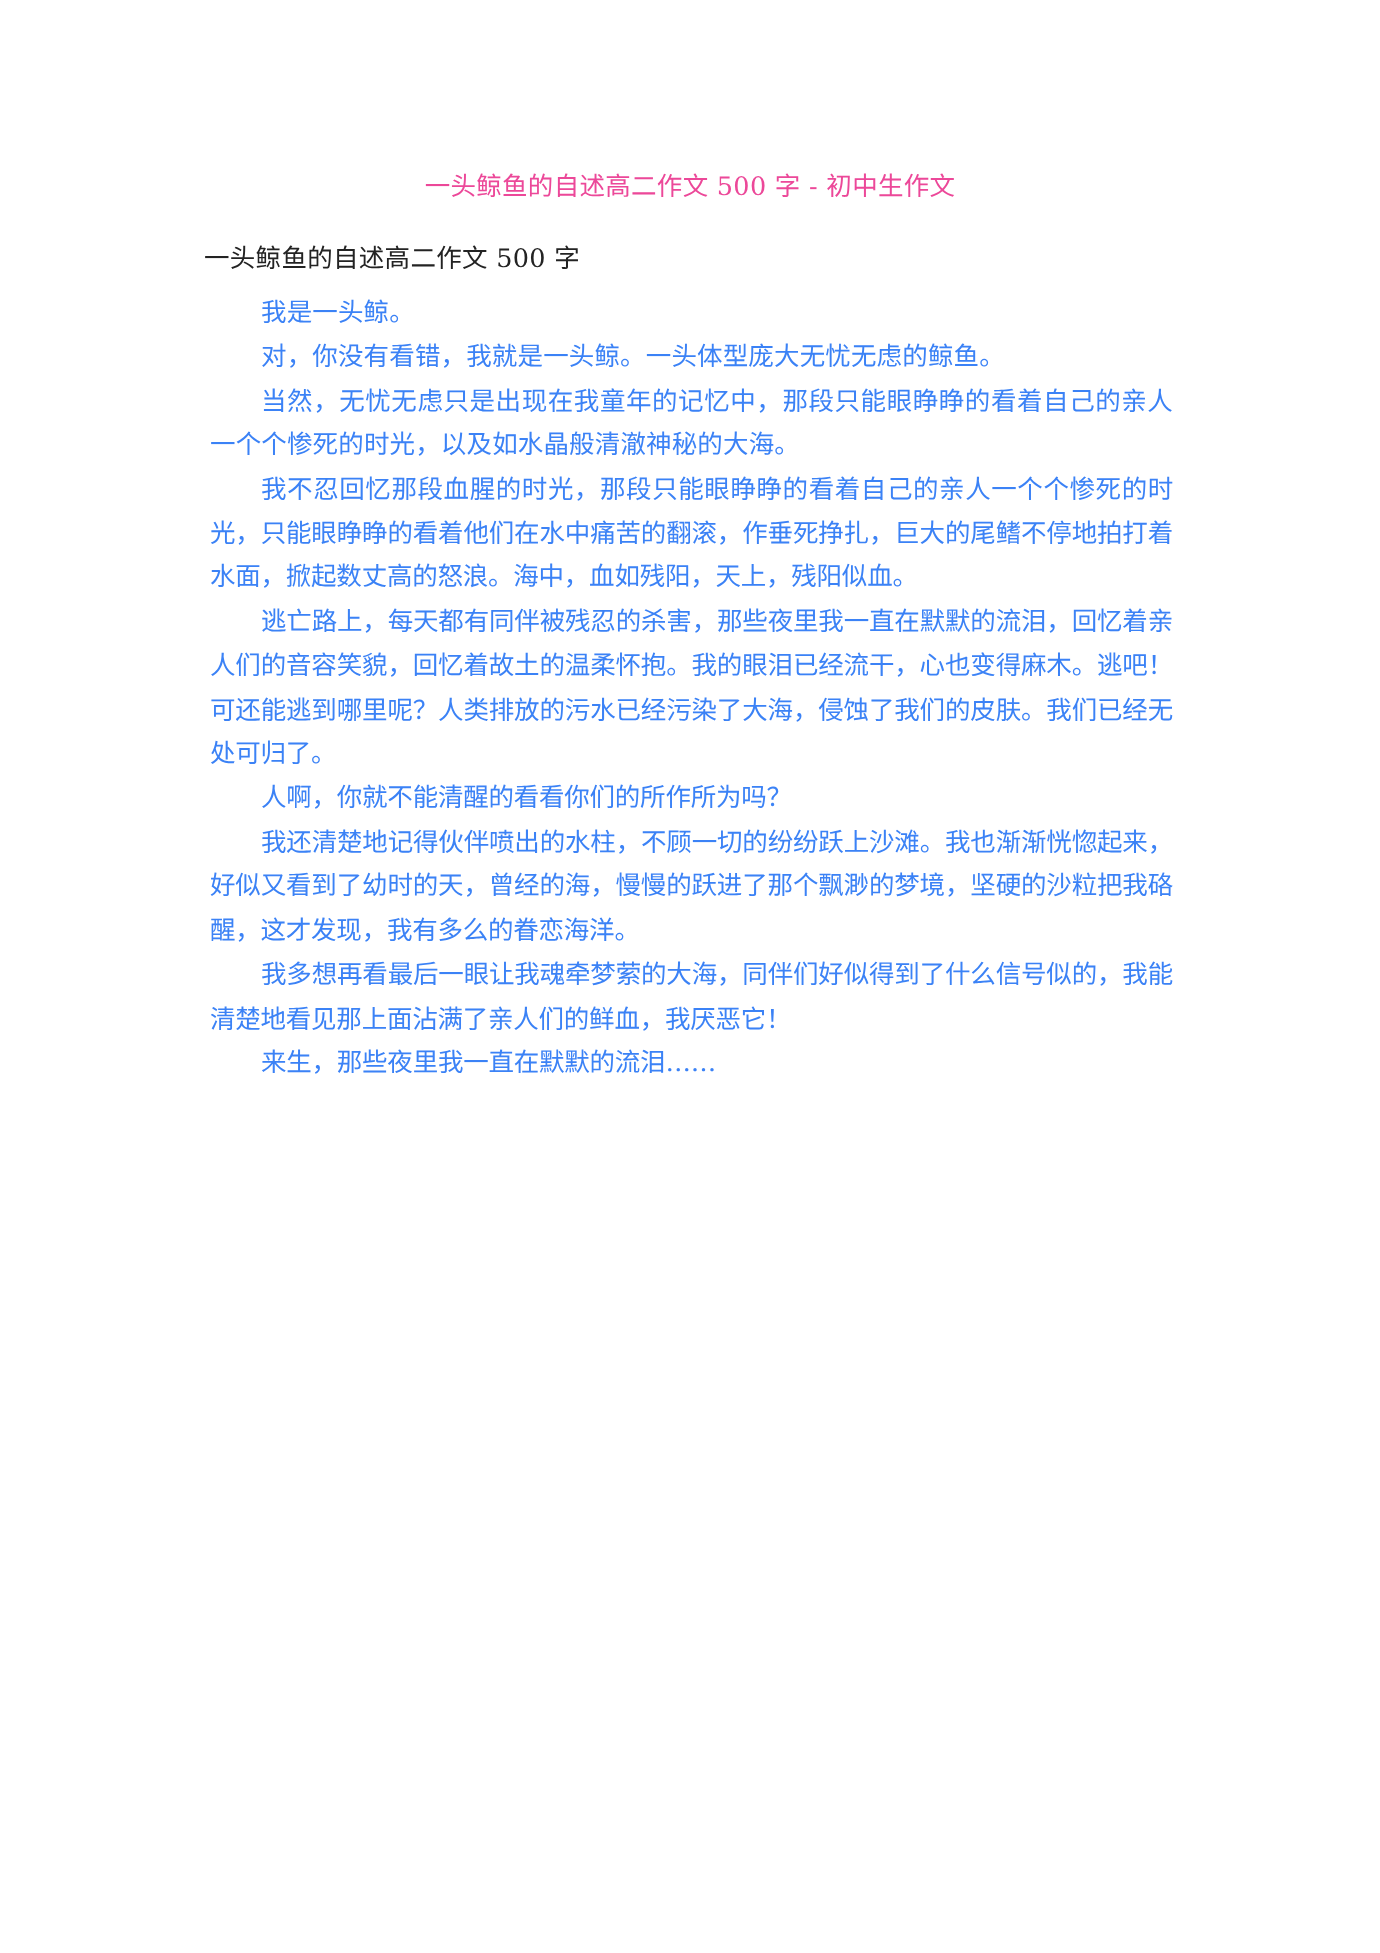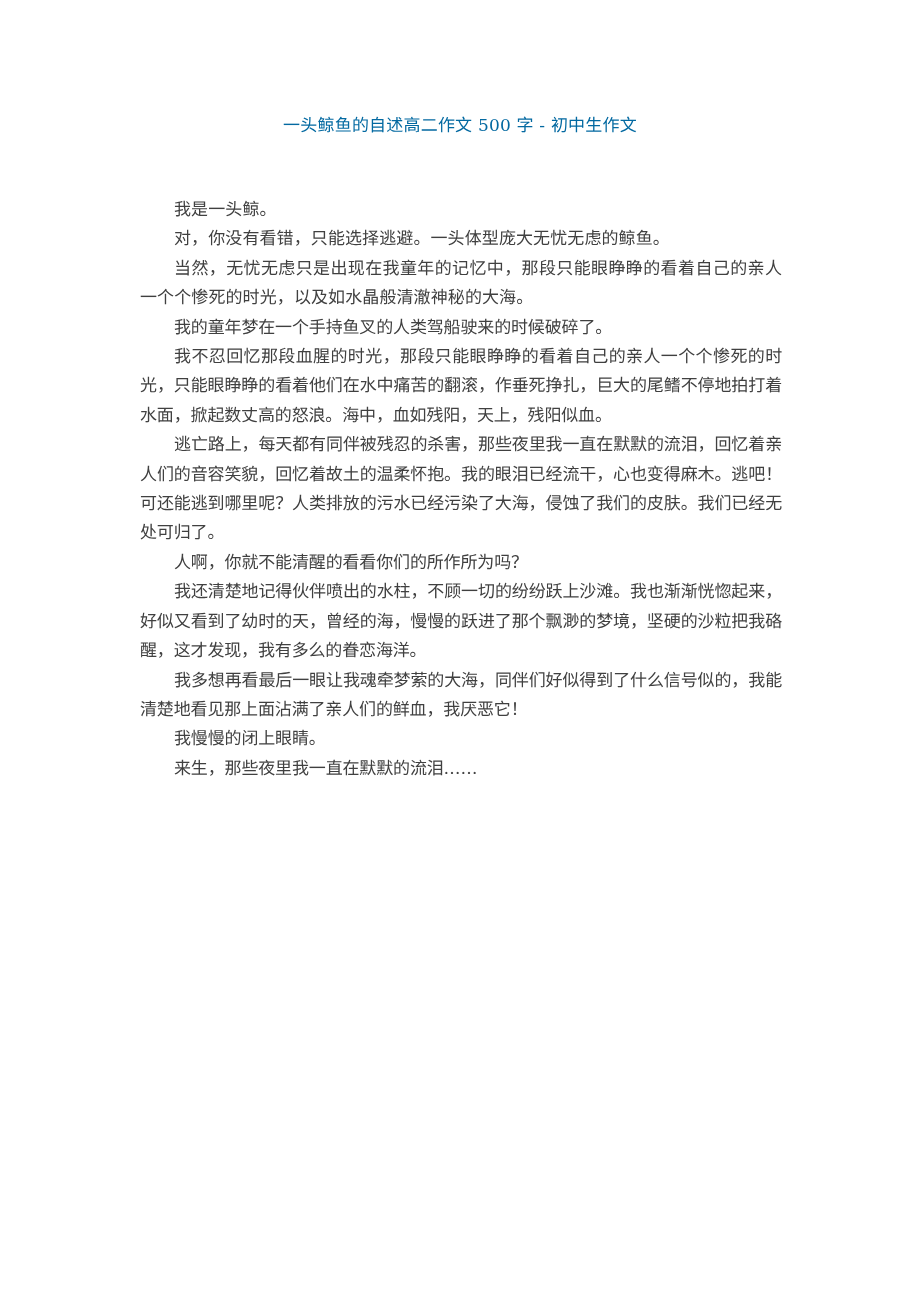--- a/index.html
+++ b/index.html
@@ -27,21 +27,21 @@
   
   .doc-title {
     position: absolute;
     left: 0;
     right: 0;
     top: 112px;
     text-align: center;
     font-size: 17px;
     line-height: 26px;
     letter-spacing: 0.2px;
-    color: #0369a1;
+    color: #ec4899;
     white-space: pre;
   }
 
   
   .doc-subtitle {
     position: absolute;
     left: 136px;
     top: 160px;
     font-size: 17px;
     line-height: 27px;
@@ -58,46 +58,45 @@
     width: 642px;
   }
 
   .para {
     margin: 0;
     font-size: 17px;
     line-height: 29.4px;
     text-align: justify;
     text-justify: inter-ideograph;
     text-indent: 2em;
-    color: #404040;
+    color: #3b82f6;
     letter-spacing: 0.1px;
     word-break: break-all;
   }
 
   
   .para.alt {
     font-family: "DejaVu Serif", "Liberation Serif", serif;
     letter-spacing: -0.15px;
   }
 </style>
 </head>
 <body>
 
 <div class="page">
 
   <div class="doc-title">一头鲸鱼的自述高二作文 500 字 - 初中生作文</div>
 
+  <div class="doc-subtitle">一头鲸鱼的自述高二作文 500 字</div>
 
   <div class="body-column">
     <p class="para">我是一头鲸。</p>
-    <p class="para">对，你没有看错，只能选择逃避。一头体型庞大无忧无虑的鲸鱼。</p>
+    <p class="para">对，你没有看错，我就是一头鲸。一头体型庞大无忧无虑的鲸鱼。</p>
     <p class="para">当然，无忧无虑只是出现在我童年的记忆中，那段只能眼睁睁的看着自己的亲人一个个惨死的时光，以及如水晶般清澈神秘的大海。</p>
-    <p class="para alt">我的童年梦在一个手持鱼叉的人类驾船驶来的时候破碎了。</p>
     <p class="para alt">我不忍回忆那段血腥的时光，那段只能眼睁睁的看着自己的亲人一个个惨死的时光，只能眼睁睁的看着他们在水中痛苦的翻滚，作垂死挣扎，巨大的尾鳍不停地拍打着水面，掀起数丈高的怒浪。海中，血如残阳，天上，残阳似血。</p>
     <p class="para alt">逃亡路上，每天都有同伴被残忍的杀害，那些夜里我一直在默默的流泪，回忆着亲人们的音容笑貌，回忆着故土的温柔怀抱。我的眼泪已经流干，心也变得麻木。逃吧！可还能逃到哪里呢？人类排放的污水已经污染了大海，侵蚀了我们的皮肤。我们已经无处可归了。</p>
     <p class="para alt">人啊，你就不能清醒的看看你们的所作所为吗？</p>
     <p class="para alt">我还清楚地记得伙伴喷出的水柱，不顾一切的纷纷跃上沙滩。我也渐渐恍惚起来，好似又看到了幼时的天，曾经的海，慢慢的跃进了那个飘渺的梦境，坚硬的沙粒把我硌醒，这才发现，我有多么的眷恋海洋。</p>
     <p class="para alt">我多想再看最后一眼让我魂牵梦萦的大海，同伴们好似得到了什么信号似的，我能清楚地看见那上面沾满了亲人们的鲜血，我厌恶它！</p>
-    <p class="para alt">我慢慢的闭上眼睛。</p>
     <p class="para alt">来生，那些夜里我一直在默默的流泪……</p>
   </div>
 
 </div>
 
 </body></html>

